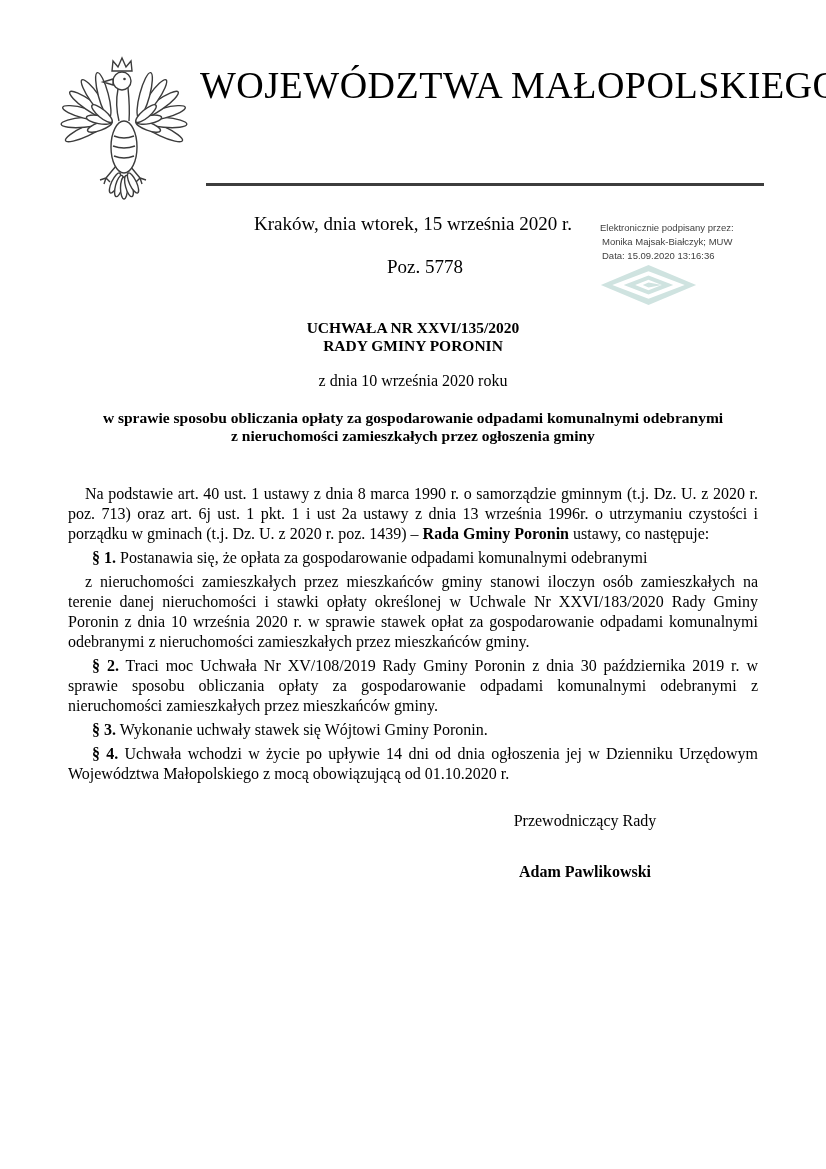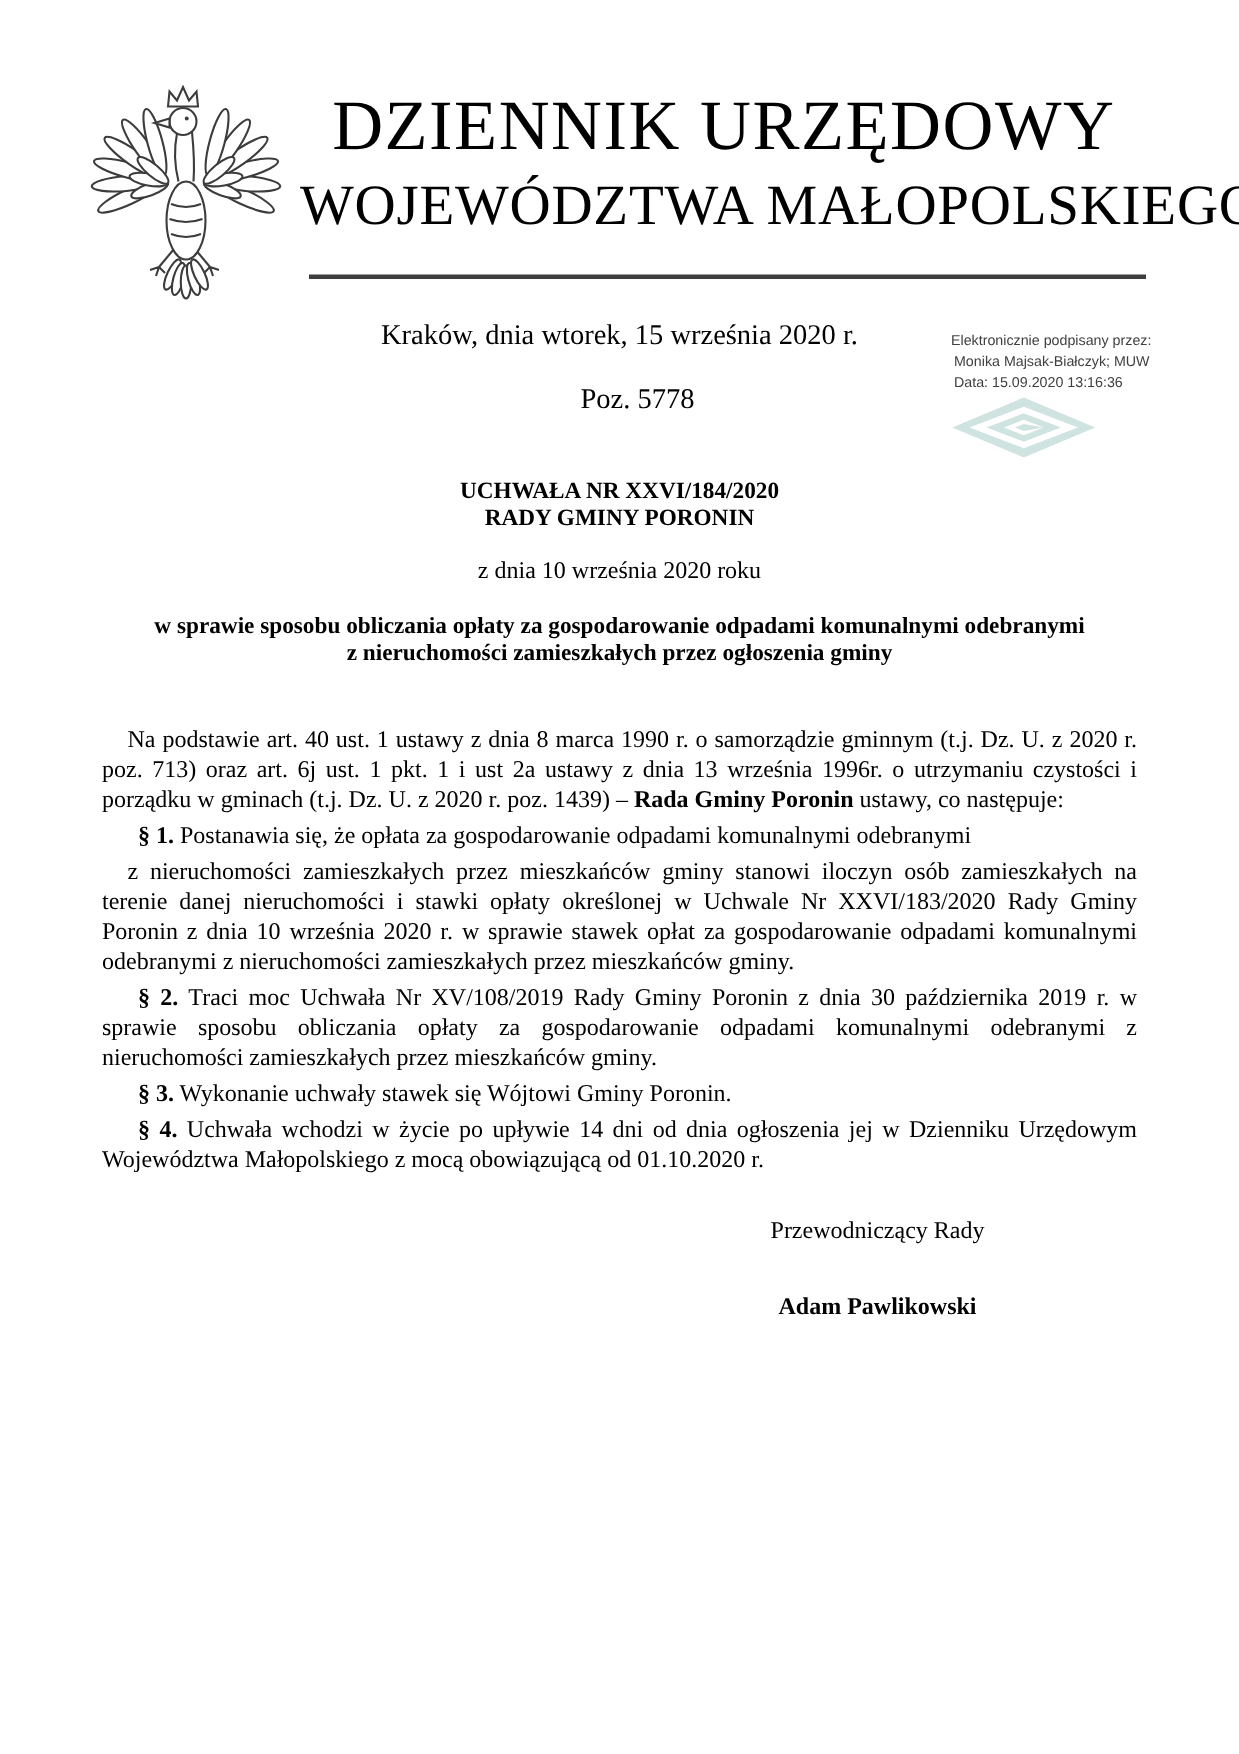--- a/index.html
+++ b/index.html
@@ -21,21 +21,21 @@
   .masthead-rule { position:absolute; left:206px; top:183px; width:558px; height:3px; background:#3d3d3d; }
 
   
   .dateline { position:absolute; left:68px; top:213px; width:690px; text-align:center; font-size:19px; }
   .poz      { position:absolute; left:80px; top:256px; width:690px; text-align:center; font-size:19px; }
 
   
   .esig {
     position:absolute; left:600px; top:221px; width:180px;
     font-family:"Liberation Sans", sans-serif;
-    font-size:9.5px; line-height:14px; color:#3f3f3f;margin-left:34px;
+    font-size:9.5px; line-height:14px; color:#3f3f3f;
   }
   .esig .esig-line2, .esig .esig-line3 { padding-left:2px; }
   .esig-logo { display:block; margin-top:2px; width:97px; height:40px; }
 
   
   .act-head { position:absolute; left:68px; top:319px; width:690px; text-align:center; }
   .act-title { font-weight:bold; font-size:15.5px; line-height:18px; }
   .act-date  { font-size:16px; margin-top:17px; }
   .act-subject { font-weight:bold; font-size:15.5px; line-height:17.5px; margin-top:19px; }
 
@@ -100,21 +100,20 @@
         <circle cx="64" cy="27" r="9"></circle>
         <path d="M55,25 L45,28 L55,31 Z"></path>
         <circle cx="66.5" cy="25" r="1.3" fill="#3c3c3c" stroke="none"></circle>
 
         <path d="M54,17 L55,7 L60,13 L64,4 L68,13 L73,7 L74,17 Z"></path>
       </g>
     </svg>
   </div>
 
   <div class="masthead">
-    <div class="masthead-title">DZIENNIK URZĘDOWY</div>
     <div class="masthead-subtitle">WOJEWÓDZTWA MAŁOPOLSKIEGO</div>
   </div>
   <div class="masthead-rule"></div>
 
   <div class="dateline">Kraków, dnia wtorek, 15 września 2020 r.</div>
 
   <div class="esig">
     <div class="esig-line1">Elektronicznie podpisany przez:</div>
     <div class="esig-line2">Monika Majsak-Białczyk; MUW</div>
     <div class="esig-line3">Data: 15.09.2020 13:16:36</div>
@@ -123,21 +122,21 @@
       <polygon points="12,21 50,6.5 88,21 50,35.5" fill="#ffffff"></polygon>
       <polygon points="24,21 50,11 76,21 50,31" fill="#cfe3e0"></polygon>
       <polygon points="36,21 50,15.5 64,21 50,26.5" fill="#ffffff"></polygon>
       <polygon points="44,21 50,18.5 64,21 50,23.5" fill="#cfe3e0"></polygon>
     </svg>
   </div>
 
   <div class="poz">Poz. 5778</div>
 
   <div class="act-head">
-    <div class="act-title">UCHWAŁA NR XXVI/184/2020</div>
+    <div class="act-title">UCHWAŁA NR XXVI/135/2020</div>
     <div class="act-title">RADY GMINY PORONIN</div>
     <div class="act-date">z dnia 10 września 2020 roku</div>
     <div class="act-subject">
       <span>w sprawie sposobu obliczania opłaty za gospodarowanie odpadami komunalnymi odebranymi</span><br>
       <span>z nieruchomości zamieszkałych przez ogłoszenia gminy</span>
     </div>
   </div>
 
   <div class="bodytext">
     <p class="preamble"><span>Na podstawie art. 40 ust. 1 ustawy z dnia 8 marca 1990 r. o samorządzie gminnym (t.j. Dz. U. z 2020 r. poz. 713) oraz art. 6j ust. 1 pkt. 1 i ust 2a ustawy z dnia 13 września 1996r. o utrzymaniu czystości i porządku w gminach (t.j. Dz. U. z 2020 r. poz. 1439) – </span><b>Rada Gminy Poronin</b><span> ustawy, co następuje:</span></p>

